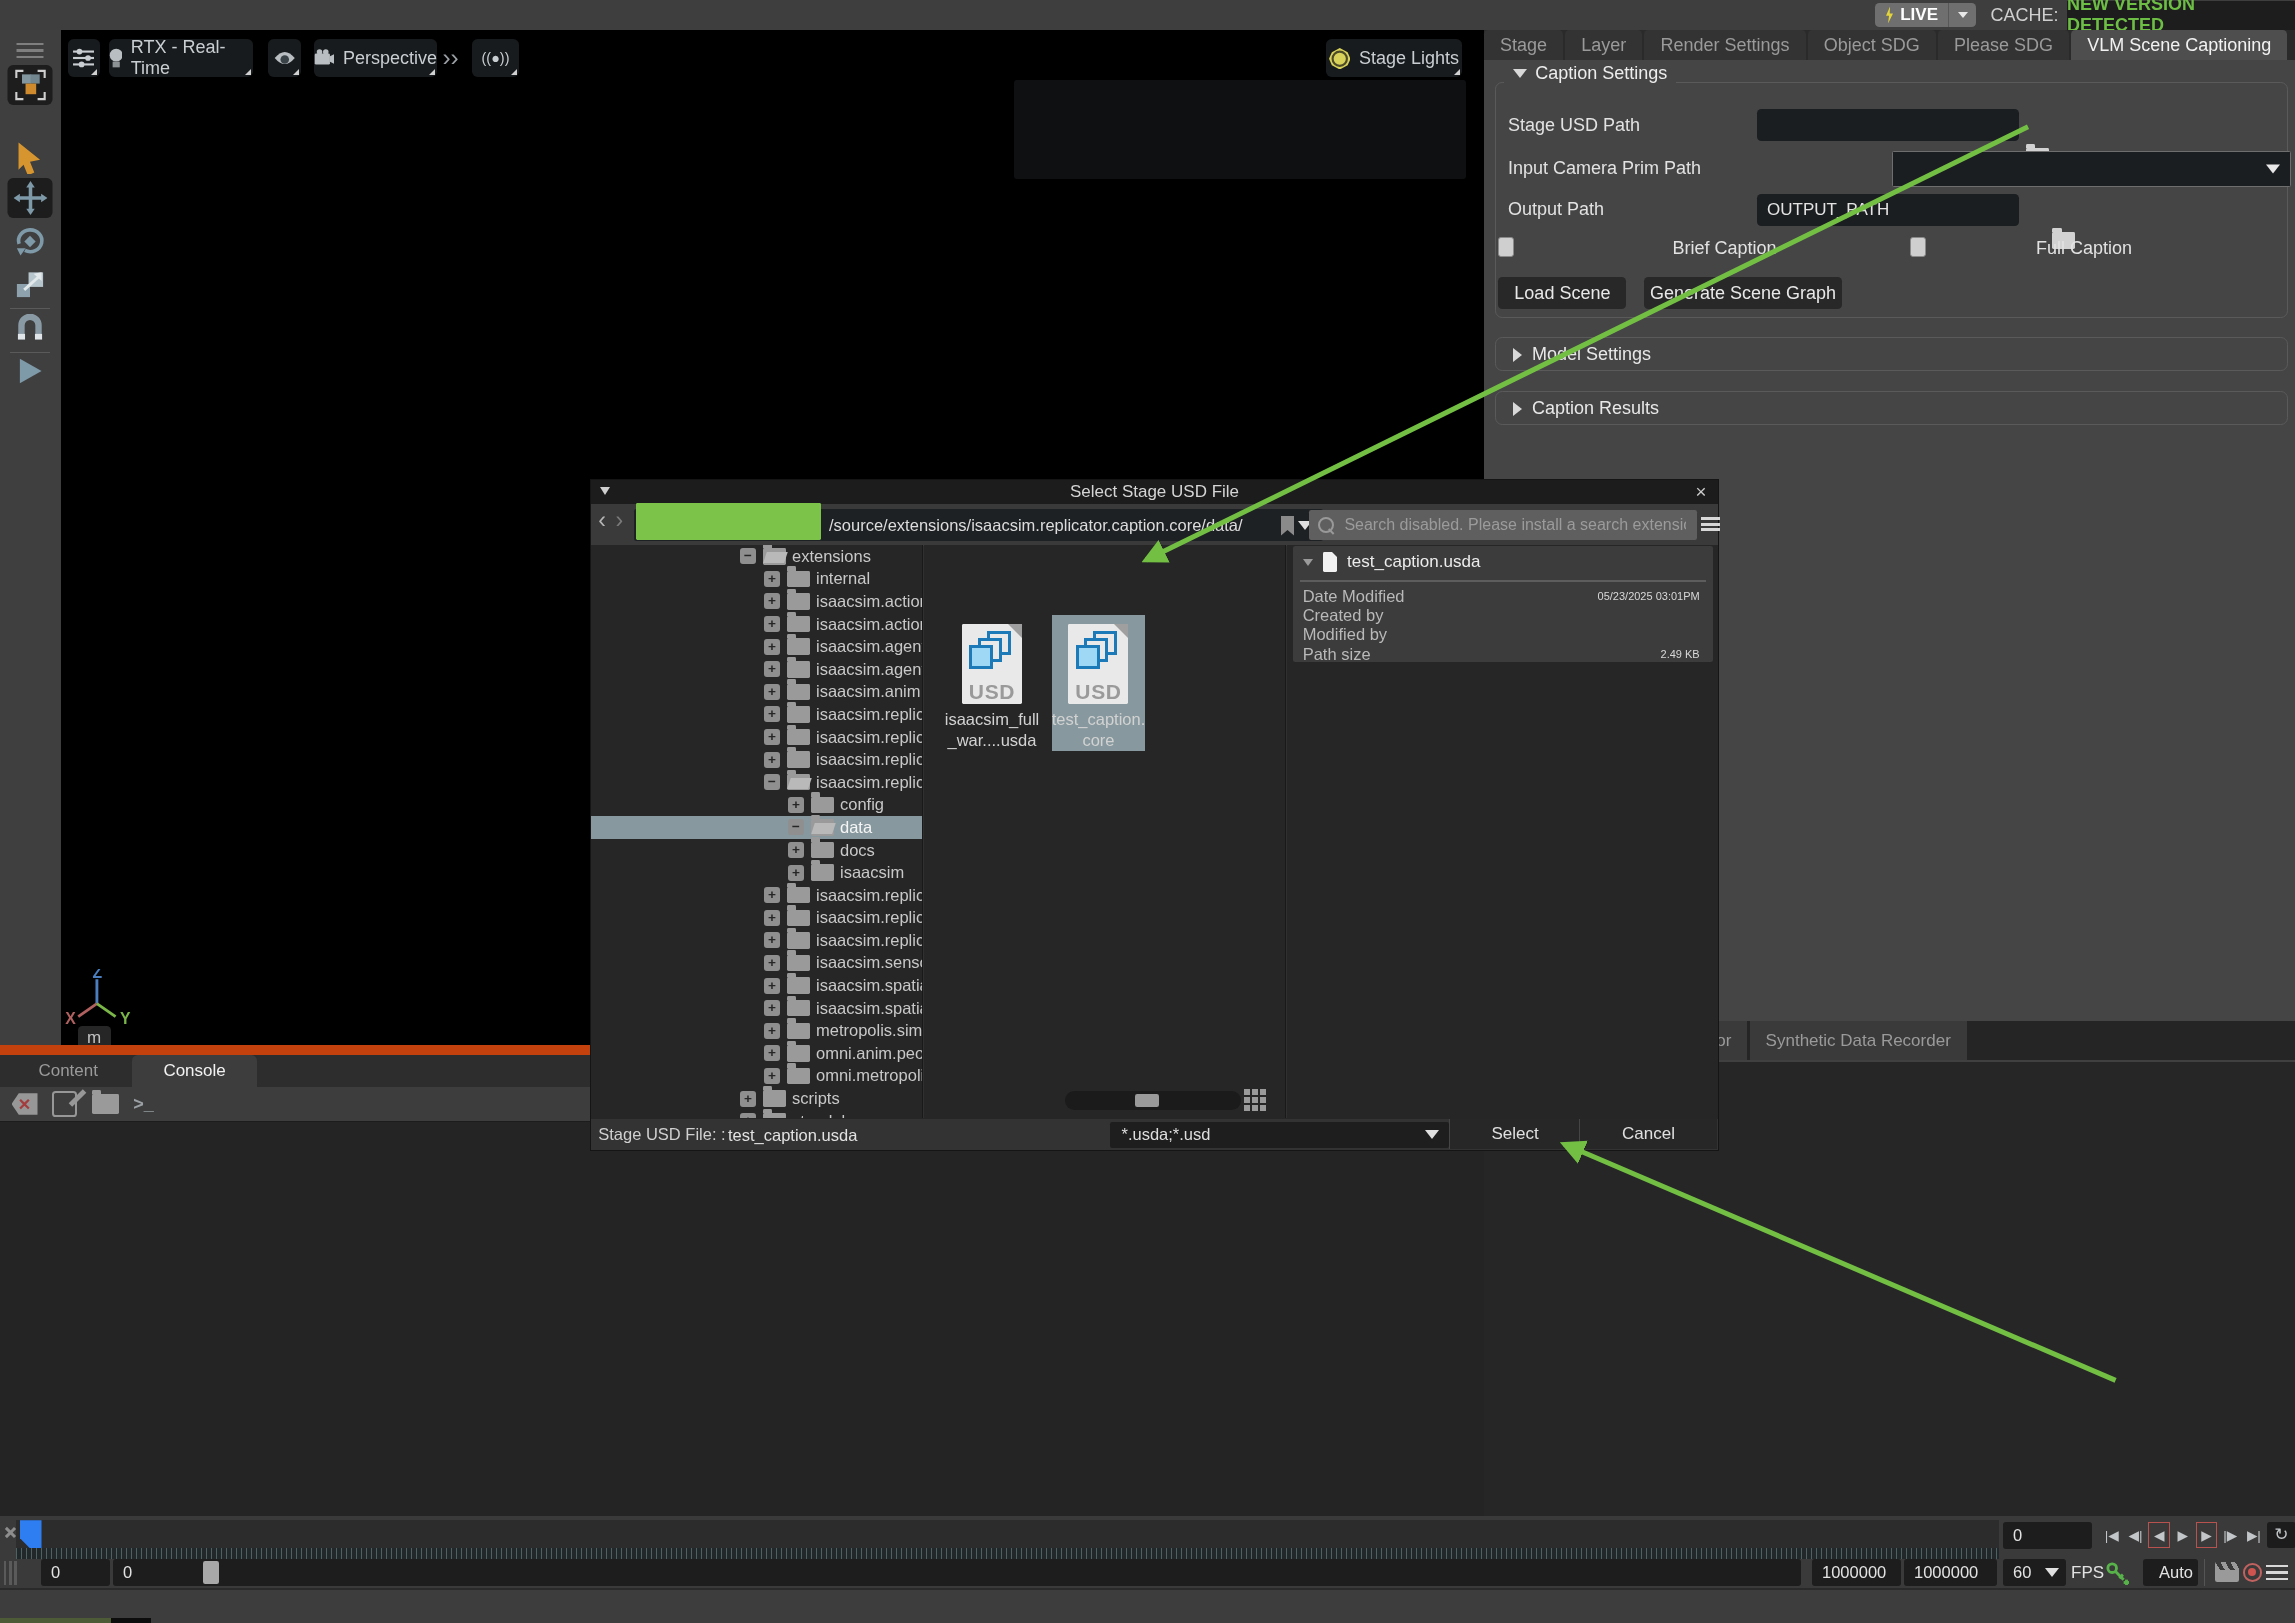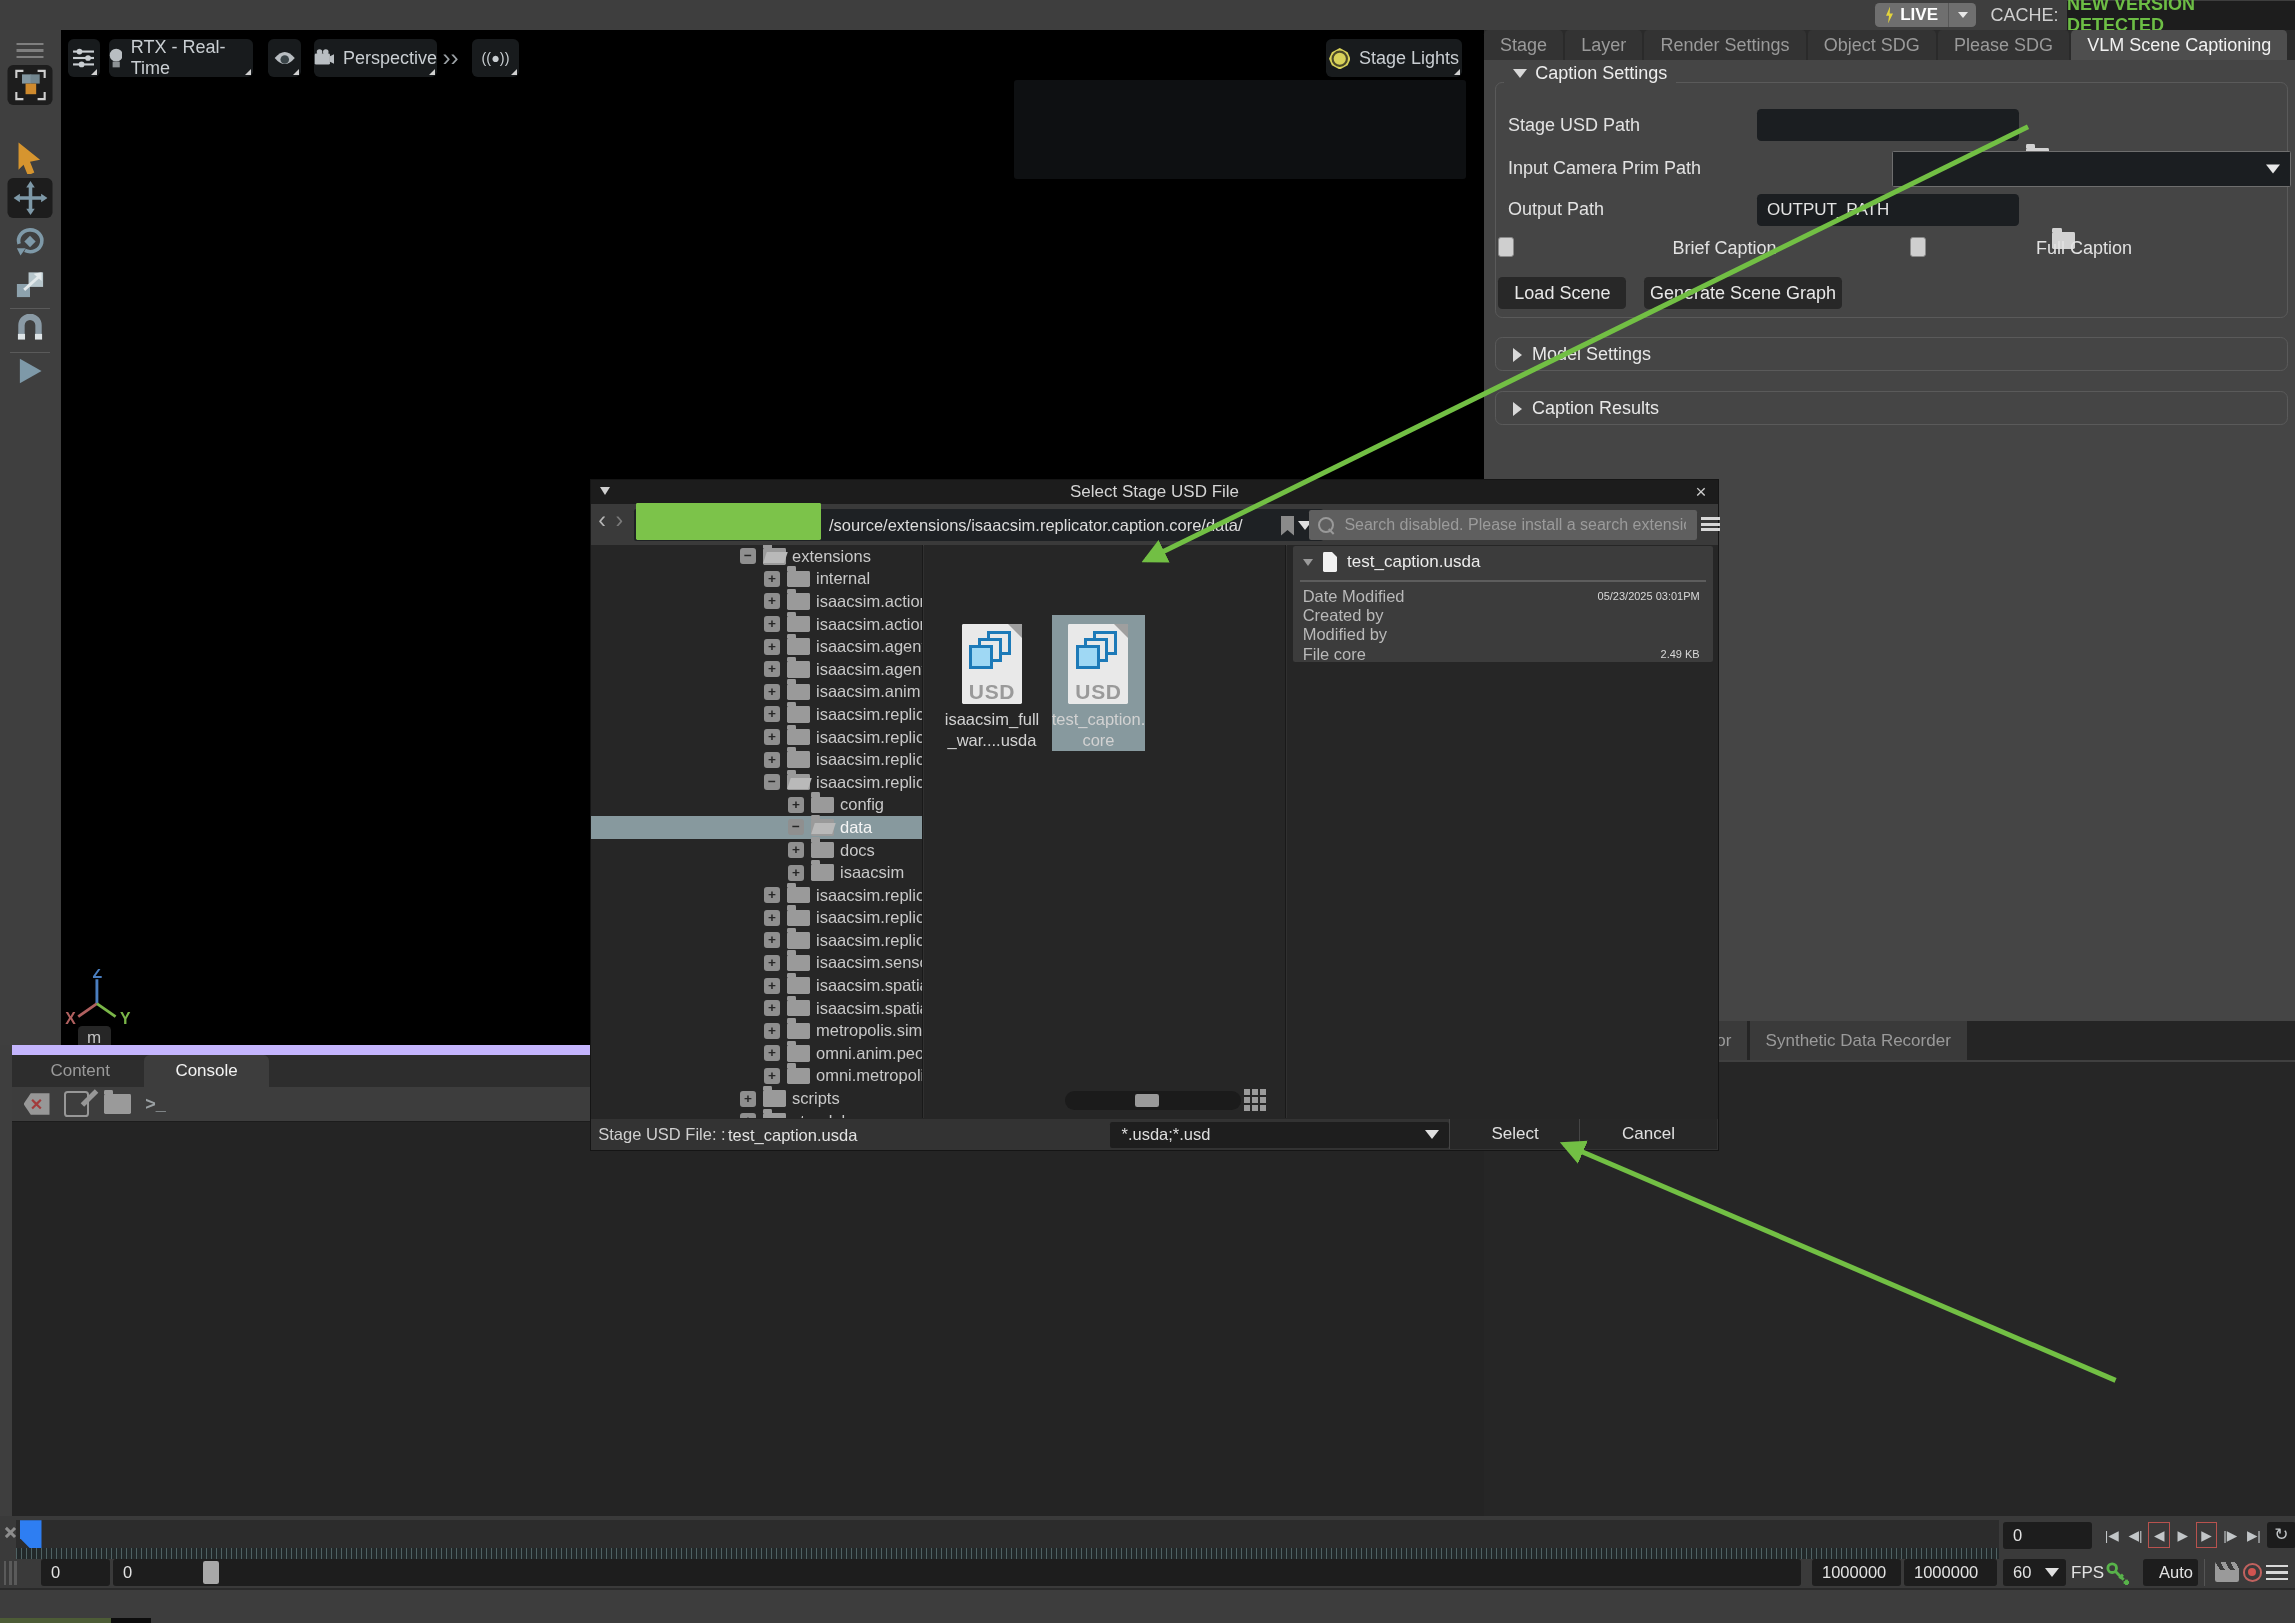--- a/index.html
+++ b/index.html
@@ -53,21 +53,21 @@
   .folder{width:23px;height:16.5px;background:#9a9a9a;border-radius:1.4px;position:relative;display:inline-block;}
   .folder::before{content:"";position:absolute;top:-4.3px;left:0;width:9.3px;height:4.3px;background:inherit;border-radius:1.4px 1.4px 0 0;}
   .folder.light{background:#d2d2d2;}
   .combo{position:absolute;background:#1b1e21;border:0.7px solid #6e6e6e;border-radius:1.4px;}
   .combo .tri-down{position:absolute;right:10px;top:50%;transform:translateY(-50%);border-top-color:#e8e8e8;}
   .cb{position:absolute;width:16px;height:20px;background:#cfcfcf;border:1.4px solid #8a8a8a;border-radius:2.9px;box-sizing:border-box;}
   .gbtn{position:absolute;height:32px;background:#282828;border-radius:4.3px;color:#e8e8e8;font-size:18px;display:flex;align-items:center;justify-content:center;}
   .hdr-row{position:absolute;left:29px;display:flex;align-items:center;gap:10px;font-size:18px;color:#e8e8e8;}
 
   
-  #bl-panel{position:absolute;left:12px;top:1045px;width:1726px;height:471px;background:#c4b5fd;}
+  #bl-panel{position:absolute;left:0;top:1045px;width:1726px;height:471px;background:#c2410c;}
   #bl-tabs{position:absolute;left:0;top:10px;width:100%;height:32px;background:#2d2d2d;display:flex;padding-left:5.7px;box-sizing:border-box;}
   #bl-tabs .tab{background:#2d2d2d;border-radius:5.7px 5.7px 0 0;margin-right:1.4px;min-width:93px;justify-content:center;font-size:17px;}
   #bl-tabs .tab.active{background:#3d3d3d;color:#f2f2f2;}
   #bl-toolbar{position:absolute;left:0;top:42px;width:100%;height:34px;background:#3d3d3d;display:flex;align-items:center;gap:14.4px;padding-left:11.5px;box-sizing:border-box;}
   #bl-output{position:absolute;left:0;top:76px;width:100%;height:395px;background:#242424;border-top:0.7px solid #1c1c1c;}
   .icon-clear{width:26px;height:21.5px;background:#979797;clip-path:polygon(28% 0,100% 0,100% 100%,28% 100%,0 50%);display:flex;align-items:center;justify-content:center;color:#a33c3c;font-weight:bold;font-size:16px;}
   .icon-edit{width:21.5px;height:21.5px;border:2.2px solid #979797;border-radius:3.6px;position:relative;}
   .icon-edit::after{content:"";position:absolute;right:-4.3px;top:-5.7px;width:5px;height:20px;background:#979797;transform:rotate(45deg);}
   .prompt{color:#9aa0a3;font-weight:bold;font-size:18px;}
 
@@ -732,21 +732,21 @@
   </div>
               <div class="drow">
     <span class="dl">Created by</span>
     <span class="dv"></span>
   </div>
               <div class="drow">
     <span class="dl">Modified by</span>
     <span class="dv"></span>
   </div>
               <div class="drow">
-    <span class="dl">File core</span>
+    <span class="dl">Path size</span>
     <span class="dv">2.49 KB</span>
   </div>
             </div>
         </div>
       </div>
     </div>
     <div id="dlg-footer">
       <span class="lbl">Stage USD File: :</span>
       <input id="ffile" value="test_caption.usda" style="">
       <div id="ffilter">

